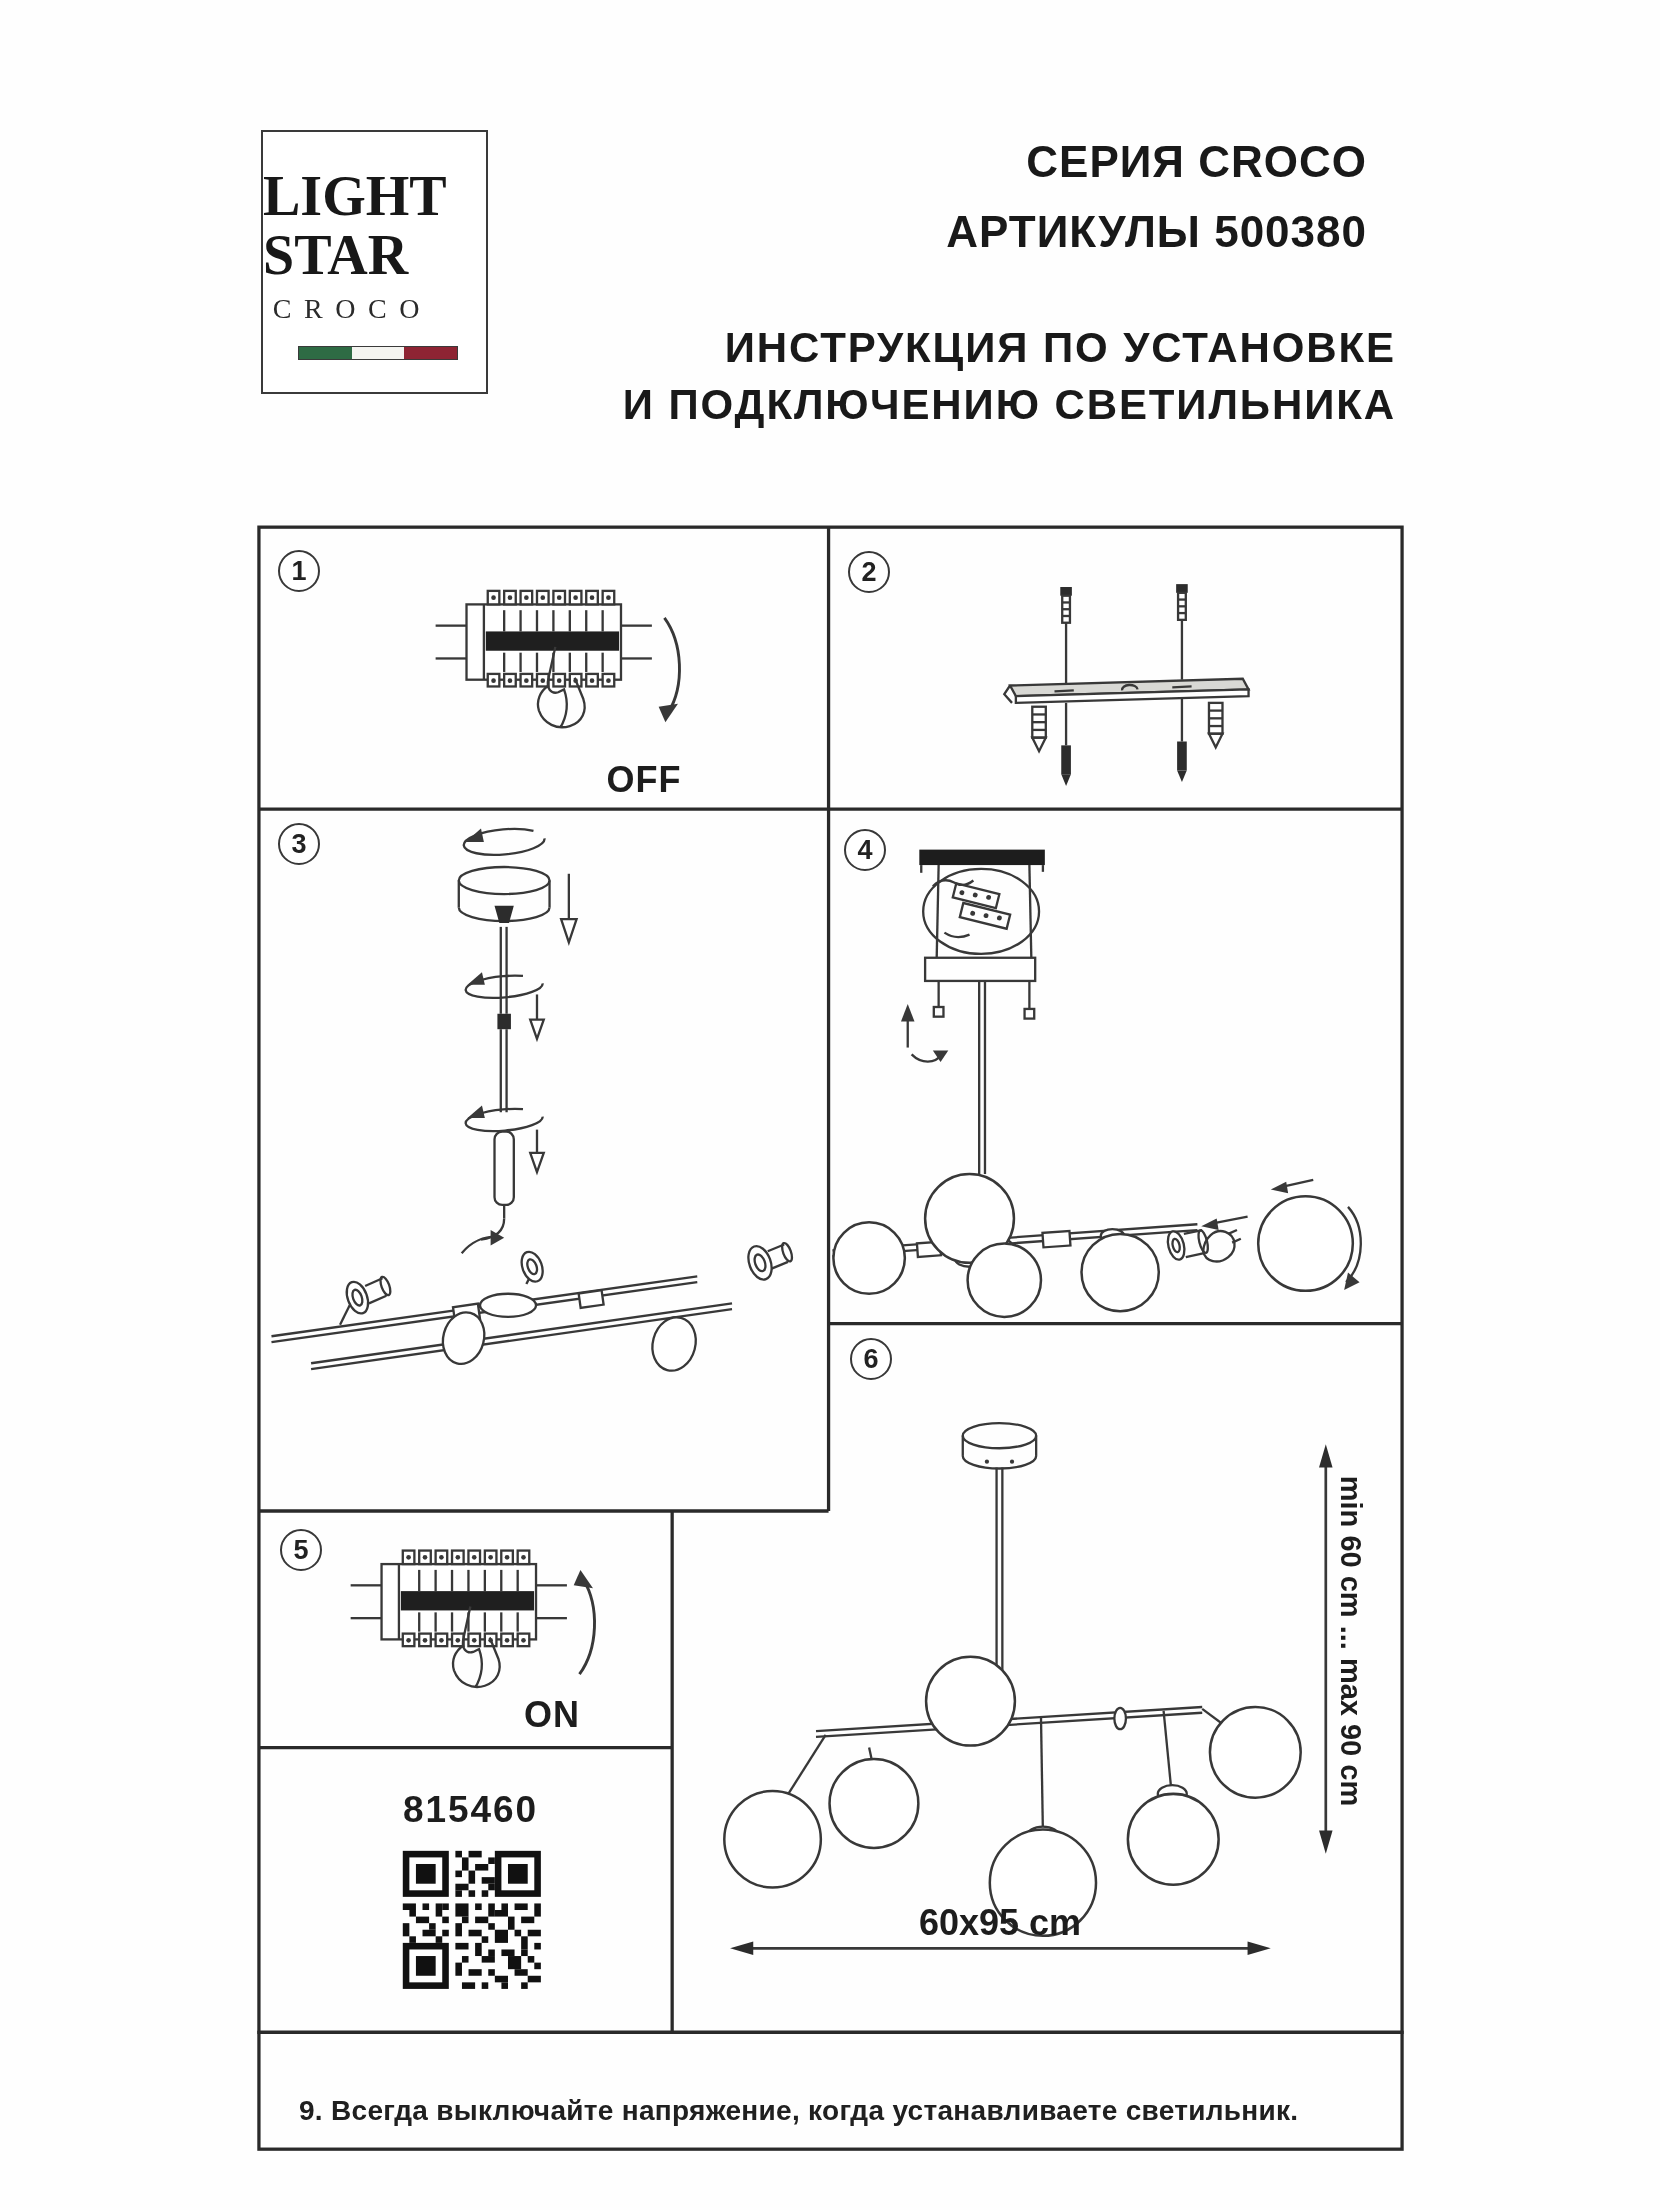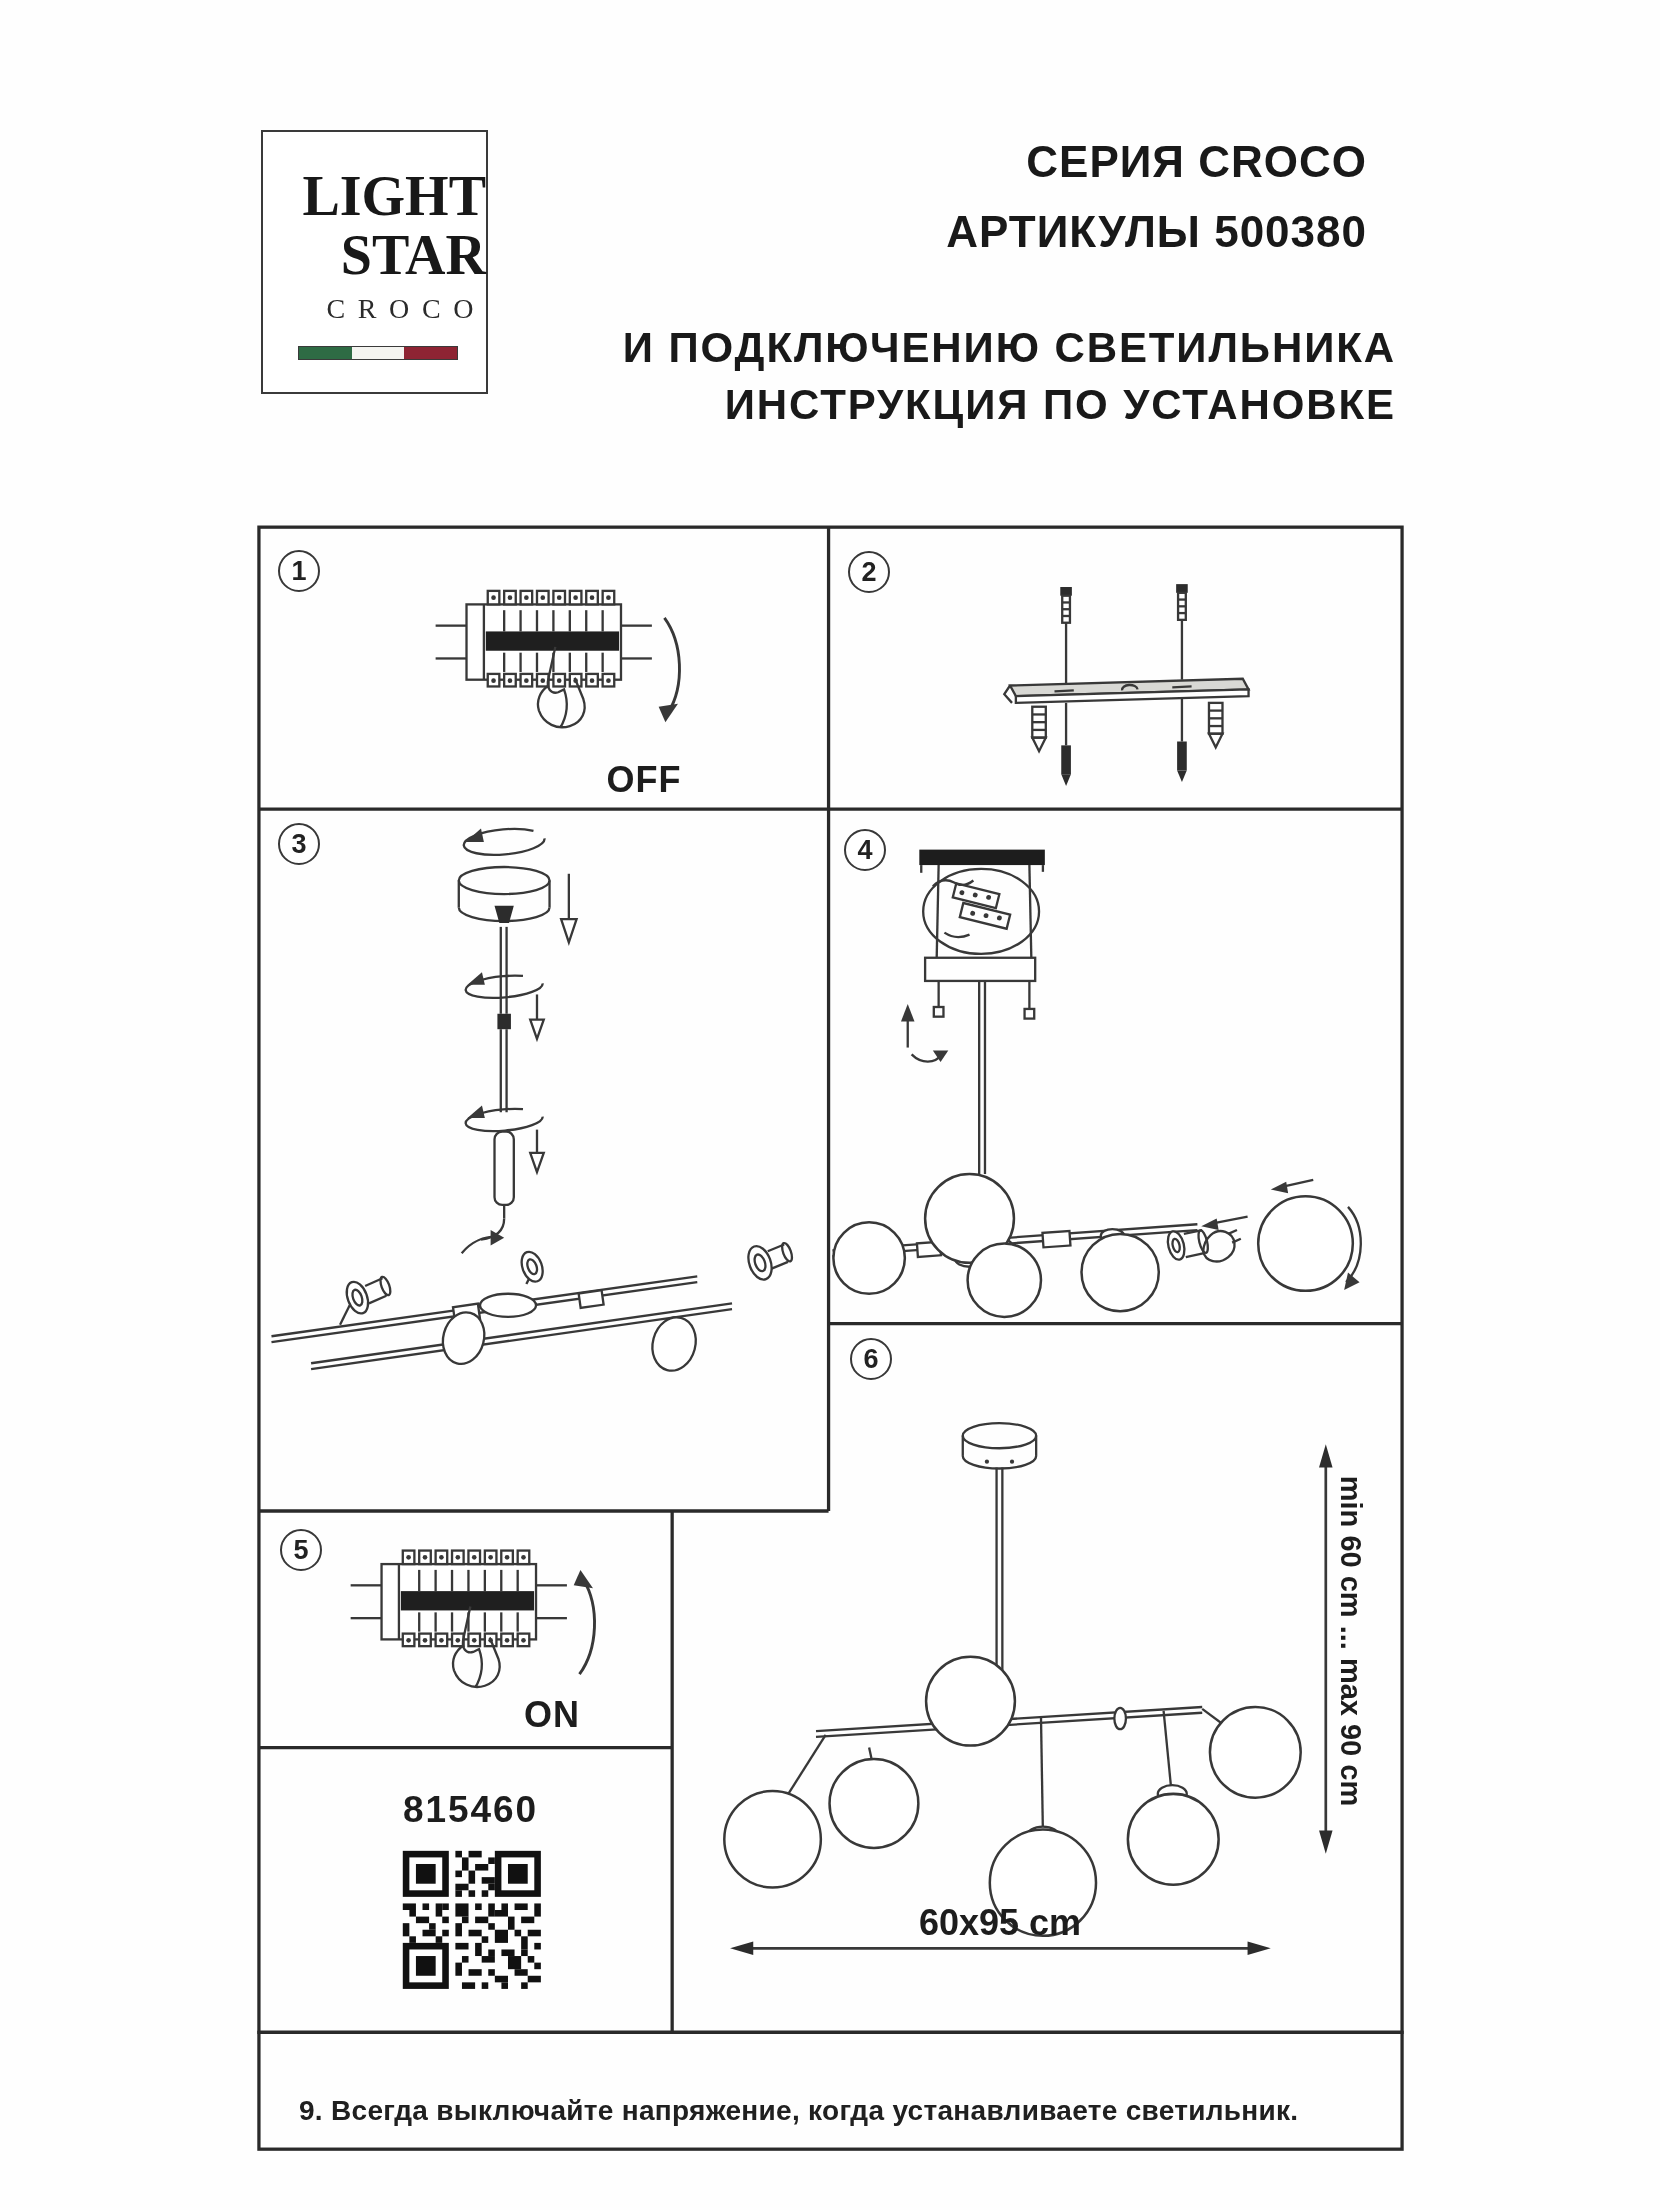--- a/index.html
+++ b/index.html
@@ -4,21 +4,21 @@
 <style>
   * { margin:0; padding:0; box-sizing:border-box; }
   html,body { background:#ffffff; }
   .page {
     position:relative; width:1661px; height:2210px; background:#fefefe;
     font-family:"Liberation Sans", sans-serif; color:#1e1e1e; overflow:hidden;
   }
   
   .logo-box {
     position:absolute; left:261px; top:130px; width:227px; height:264px;
-    border:2.9px solid #3a3a3a; text-align:right; padding-top:35px; background:#fff;
+    border:2.9px solid #3a3a3a; text-align:left; padding-top:35px; background:#fff;
   }
   .logo-word { font-family:"Liberation Serif", serif; font-weight:bold;
     font-size:56px; line-height:59px; color:#181818; letter-spacing:0px; }
   .logo-group { font-family:"Liberation Serif", serif; font-weight:normal;
     font-size:28px; color:#2b2b2b; letter-spacing:12.6px; margin:7.7px 0 0 9.7px; }
   .logo-flag { position:absolute; left:35px; top:214px; width:160px; height:13.5px;
     border:1.9px solid #3a3a3a; display:flex; }
   .logo-flag .seg { flex:1 1 0; }
   
   .title-block { position:absolute; top:139px; right:265px; text-align:right; color:#191919; }
@@ -59,22 +59,22 @@
     <div class="logo-flag">
       <div class="seg" style="background:#2e6b44"></div>
       <div class="seg" style="background:#f4f4f0"></div>
       <div class="seg" style="background:#8e2433"></div>
     </div>
   </div>
 
   <div class="title-block">
     <div class="title-line-a">СЕРИЯ CROCO</div>
     <div class="title-line-a title-line-a2">АРТИКУЛЫ 500380</div>
+    <div class="title-line-b">ИНСТРУКЦИЯ ПО УСТАНОВКЕ</div>
     <div class="title-line-b">И ПОДКЛЮЧЕНИЮ СВЕТИЛЬНИКА</div>
-    <div class="title-line-b">ИНСТРУКЦИЯ ПО УСТАНОВКЕ</div>
   </div>
 
   <svg class="art" width="1661" height="2210" viewBox="0 0 1720 2289">
 
     <defs>
 
       <g id="breaker-core" stroke="#383838" stroke-width="2.4" fill="none">
         <line x1="-32" y1="30" x2="0" y2="30"></line>
           <line x1="-32" y1="64" x2="0" y2="64"></line>
         <line x1="160" y1="30" x2="192" y2="30"></line>

